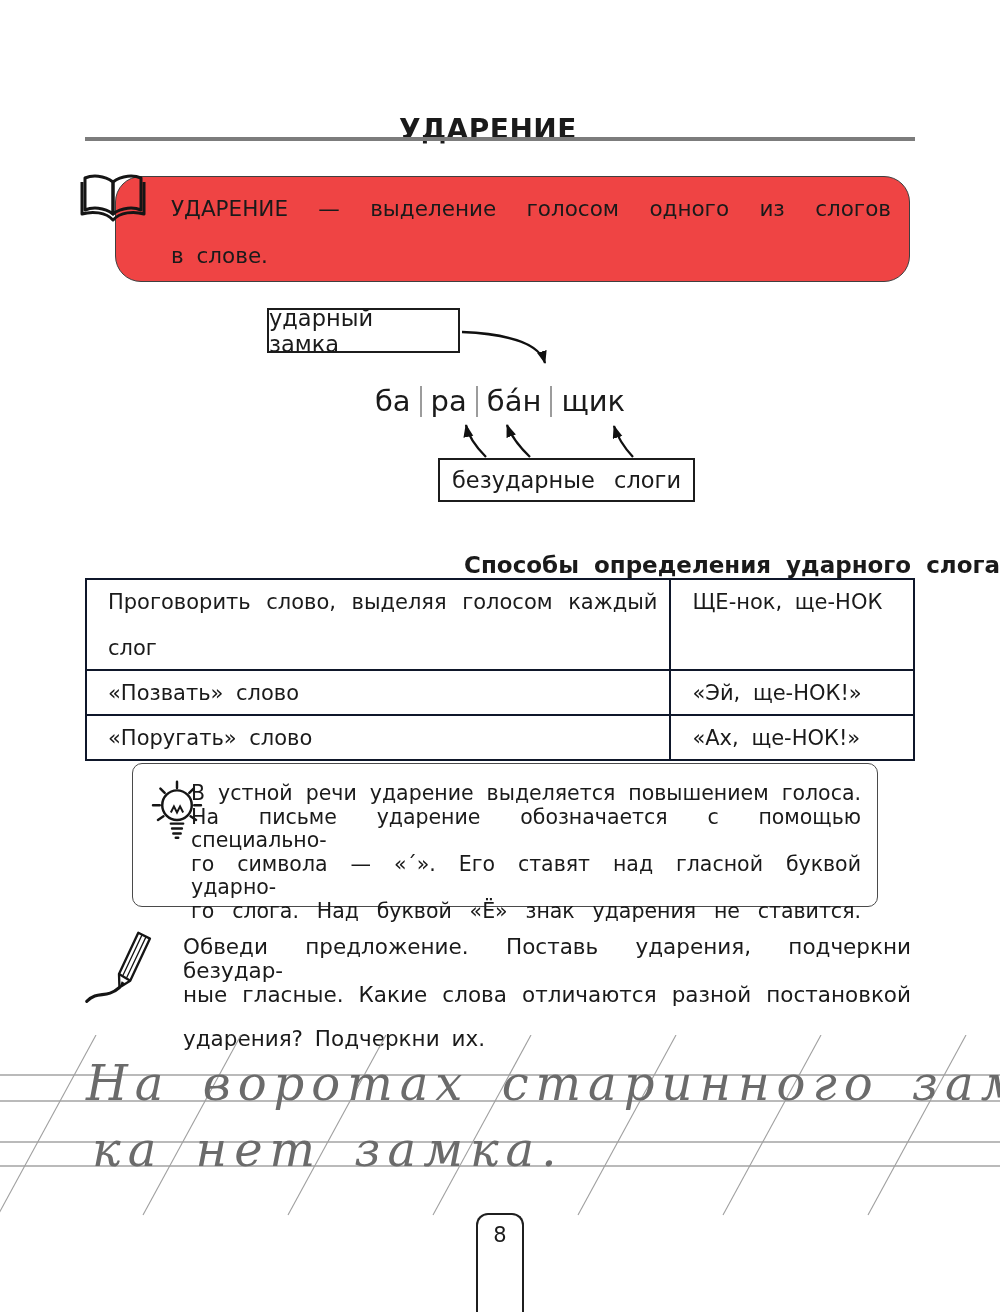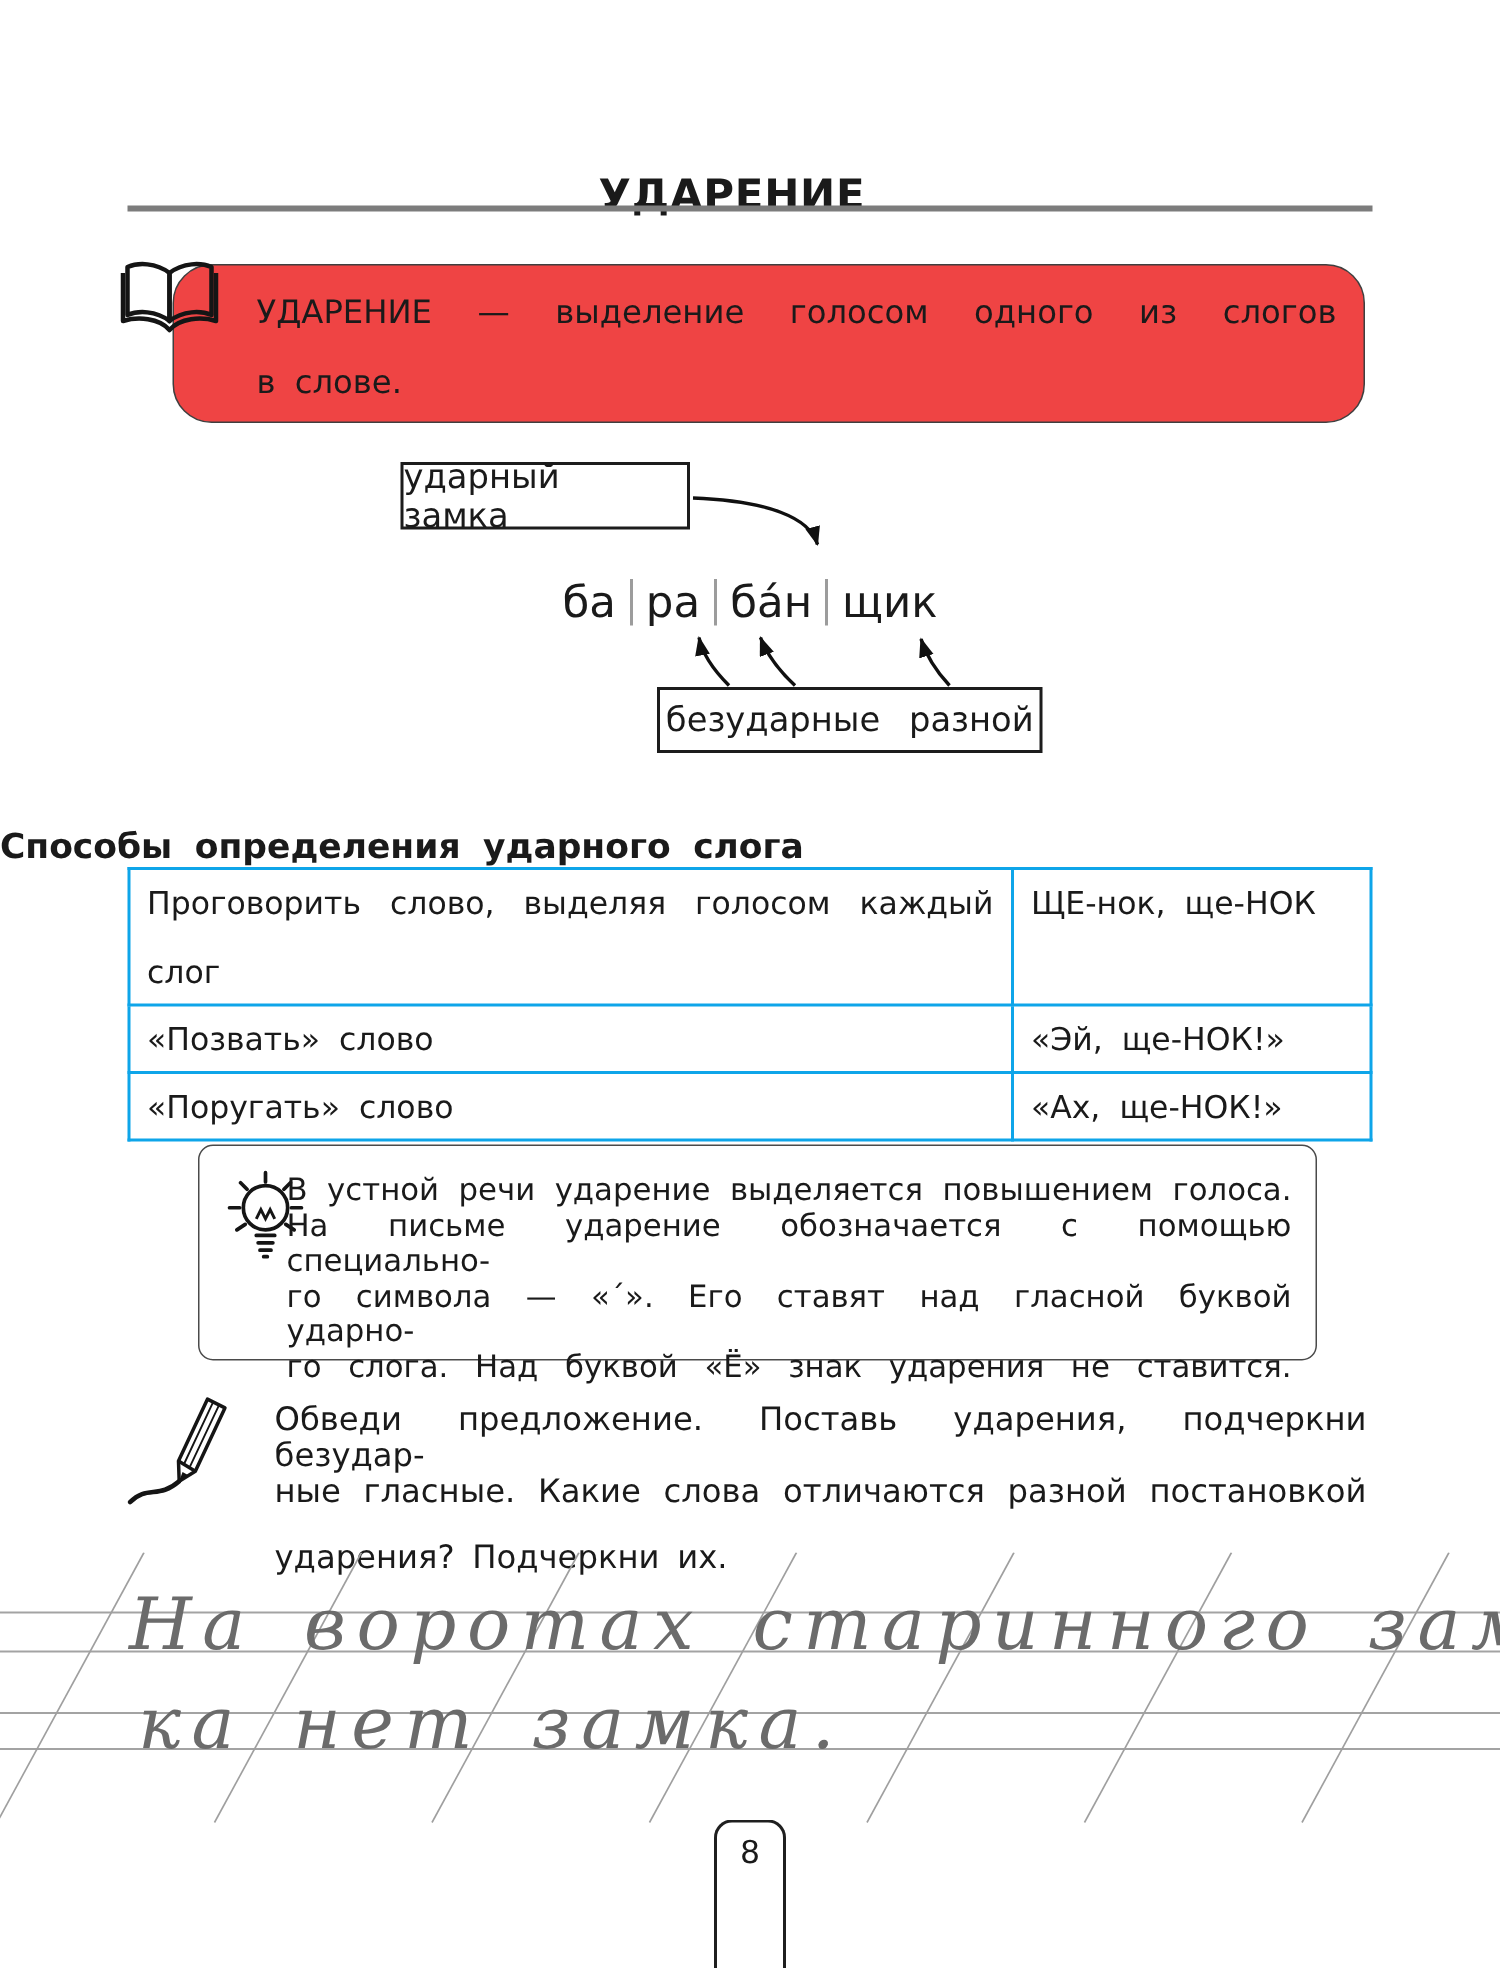--- a/index.html
+++ b/index.html
@@ -38,29 +38,29 @@
   .stressed-box{left:267px;top:308px;width:193px;height:45px;}
   .unstressed-box{left:438px;top:458px;width:257px;height:44px;}
   .syllable-row{
     position:absolute;left:0;top:384px;width:1000px;
     display:flex;align-items:center;justify-content:center;gap:9px;
     font-size:29px;
   }
   .syll-divider{width:2px;height:31px;background:#9c9c9c;}
   
   .methods-heading{
-    position:absolute;top:533px;left:0;width:1000px;text-align:left;
+    position:absolute;top:533px;left:0;width:1000px;text-align:right;
     font-size:23px;font-weight:bold;word-spacing:7px;
   }
   .methods-table{
     position:absolute;left:85px;top:578px;width:830px;border-collapse:collapse;
     font-size:21px;
   }
   .methods-table td{
-    border:2px solid #0ea5e9;vertical-align:top;padding:9px 12px 8px 11px;
+    border:2px solid #0f172a;vertical-align:top;padding:9px 12px 8px 21px;
     word-spacing:6px;line-height:26px;
   }
   .methods-table td.c1{width:568px;}
   .methods-table td.c2{width:215px;border-radius:30px;}
   .methods-table tr.r1 td{height:48px;}
   .methods-table tr.r2 td,.methods-table tr.r3 td{height:26px;}
   
   .hint-box{
     position:absolute;left:132px;top:763px;width:746px;height:144px;
     border:1.6px solid #4a4a4a;border-radius:10px;background:#fff;box-sizing:border-box;
@@ -135,21 +135,21 @@
     <span>ба</span>
     <span class="syll-divider"></span>
     <span>ра</span>
     <span class="syll-divider"></span>
     <span>ба́н</span>
     <span class="syll-divider"></span>
     <span>щик</span>
   </div>
 
   <div class="label-box unstressed-box">
-    <span>безударные разной</span>
+    <span>безударные слоги</span>
   </div>
 
   <h2 class="methods-heading">Способы определения ударного слога</h2>
   <table class="methods-table">
     <tbody>
         <tr class="r1">
       <td class="c1">
         <div class="jline">Проговорить слово, выделяя голосом каждый</div>
         <div class="jline last">слог</div>
       </td>

